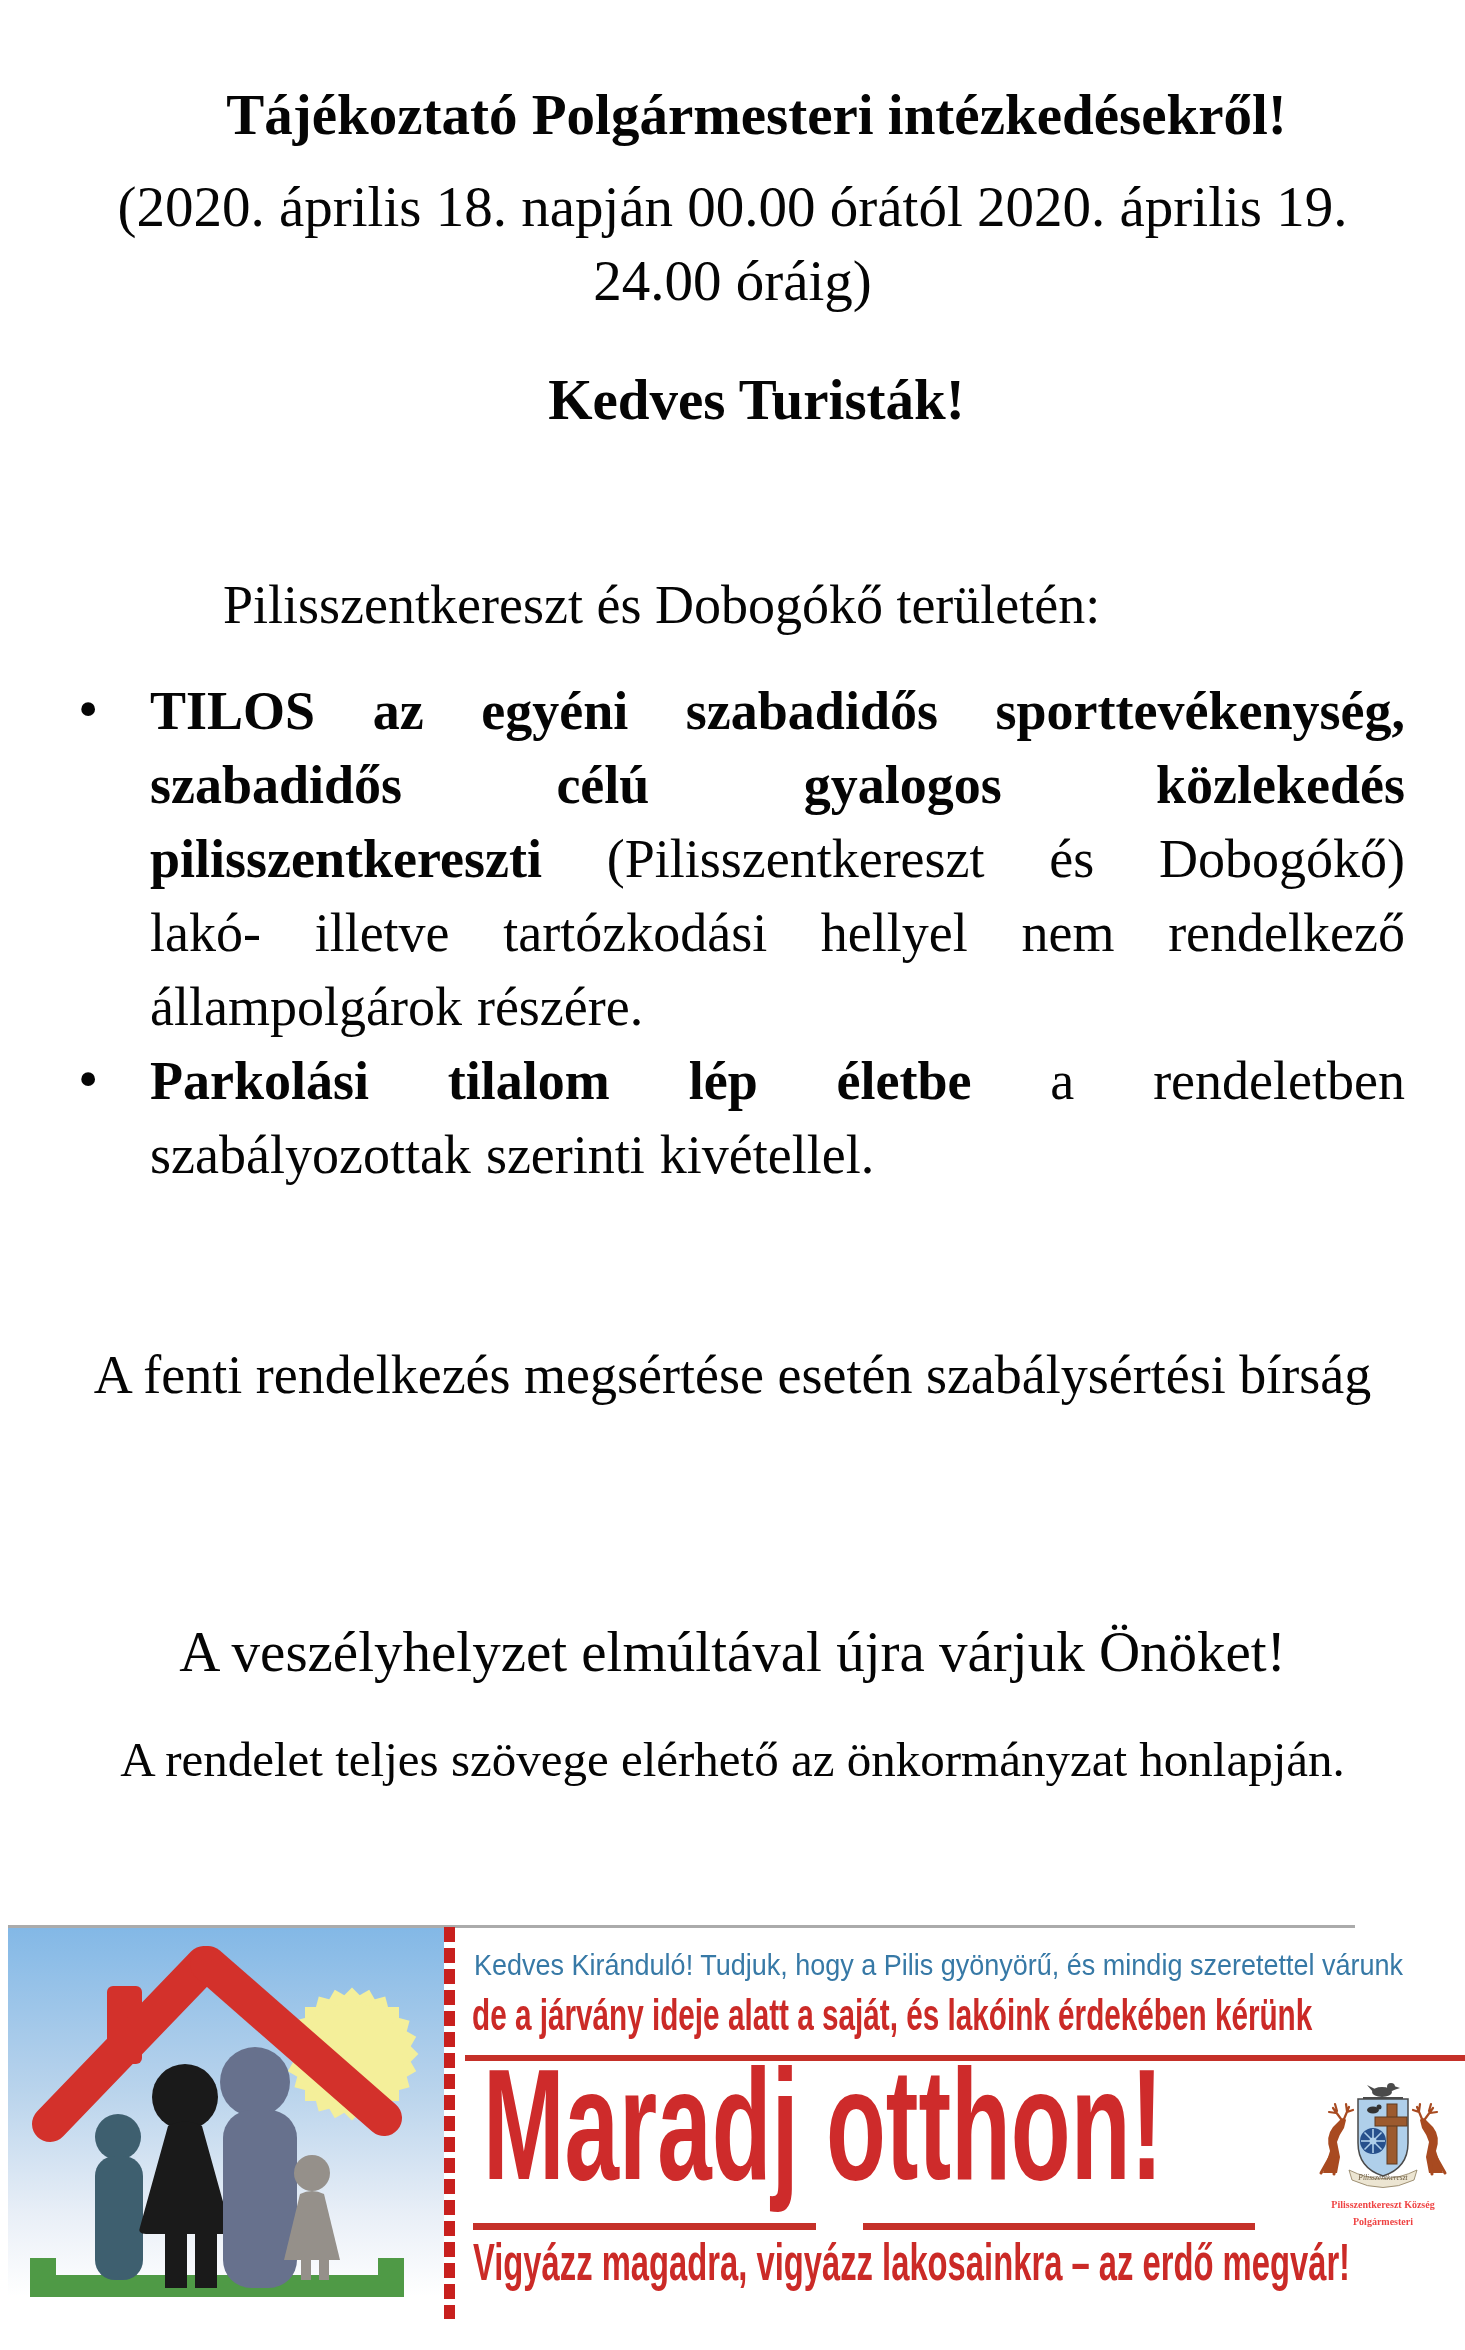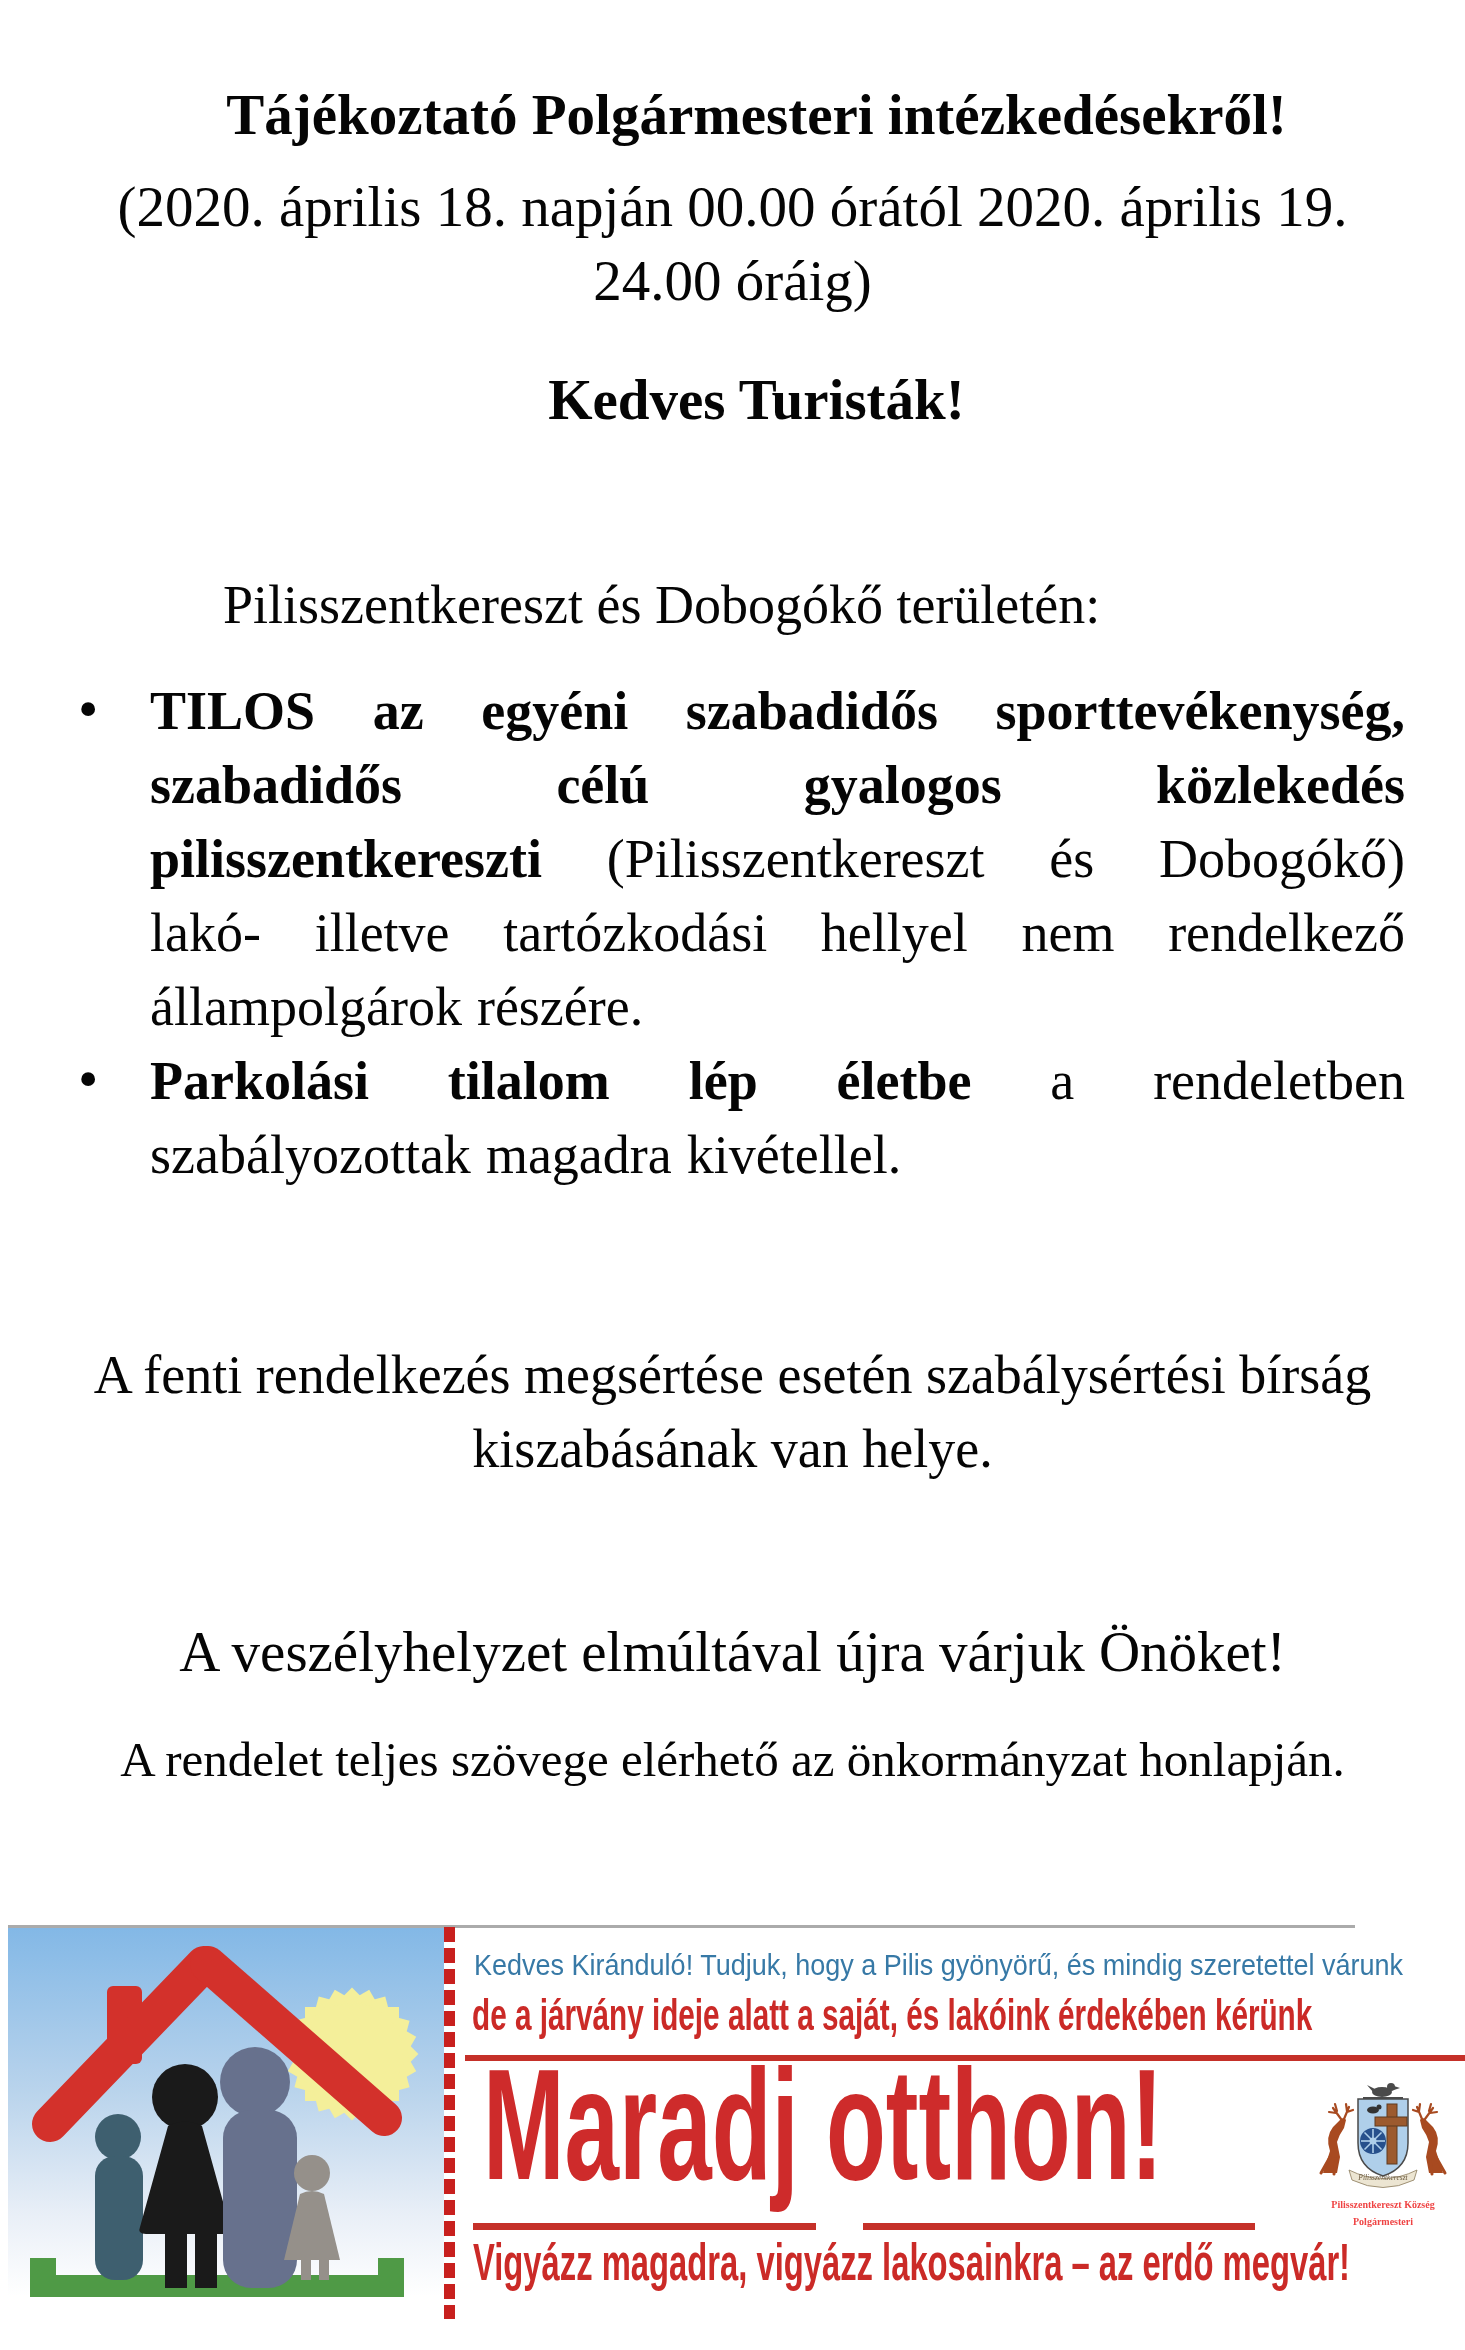--- a/index.html
+++ b/index.html
@@ -71,28 +71,27 @@
           <div class="jline just"><span class="b">szabadidős</span><span class="b">célú</span><span class="b">gyalogos</span><span class="b">közlekedés</span></div>
           <div class="jline just"><span class="b">pilisszentkereszti</span><span>(Pilisszentkereszt</span><span>és</span><span>Dobogókő)</span></div>
           <div class="jline just"><span>lakó-</span><span>illetve</span><span>tartózkodási</span><span>hellyel</span><span>nem</span><span>rendelkező</span></div>
           <div class="jline"><span>állampolgárok</span><span>részére.</span></div>
         </div>
     </div>
     <div class="bullet">
       <span class="dot">•</span>
       <div>
           <div class="jline just"><span class="b">Parkolási</span><span class="b">tilalom</span><span class="b">lép</span><span class="b">életbe</span><span>a</span><span>rendeletben</span></div>
-          <div class="jline"><span>szabályozottak</span><span>magadra</span><span>kivétellel.</span></div>
+          <div class="jline"><span>szabályozottak</span><span>szerinti</span><span>kivétellel.</span></div>
         </div>
     </div>
   </div>
 
   <div class="abs center t54" style="top:1338px">
     <div>A fenti rendelkezés megsértése esetén szabálysértési bírság</div>
-    <div>kiszabásának van helye.</div>
   </div>
 
   <div class="abs center t57" style="top:1615px">A veszélyhelyzet elmúltával újra várjuk Önöket!</div>
 
   <div class="abs center t49" style="top:1728px">A rendelet teljes szövege elérhető az önkormányzat honlapján.</div>
 
   <div class="abs banner">
     <div class="banner-topline"></div>
 
     <div class="banner-art">

